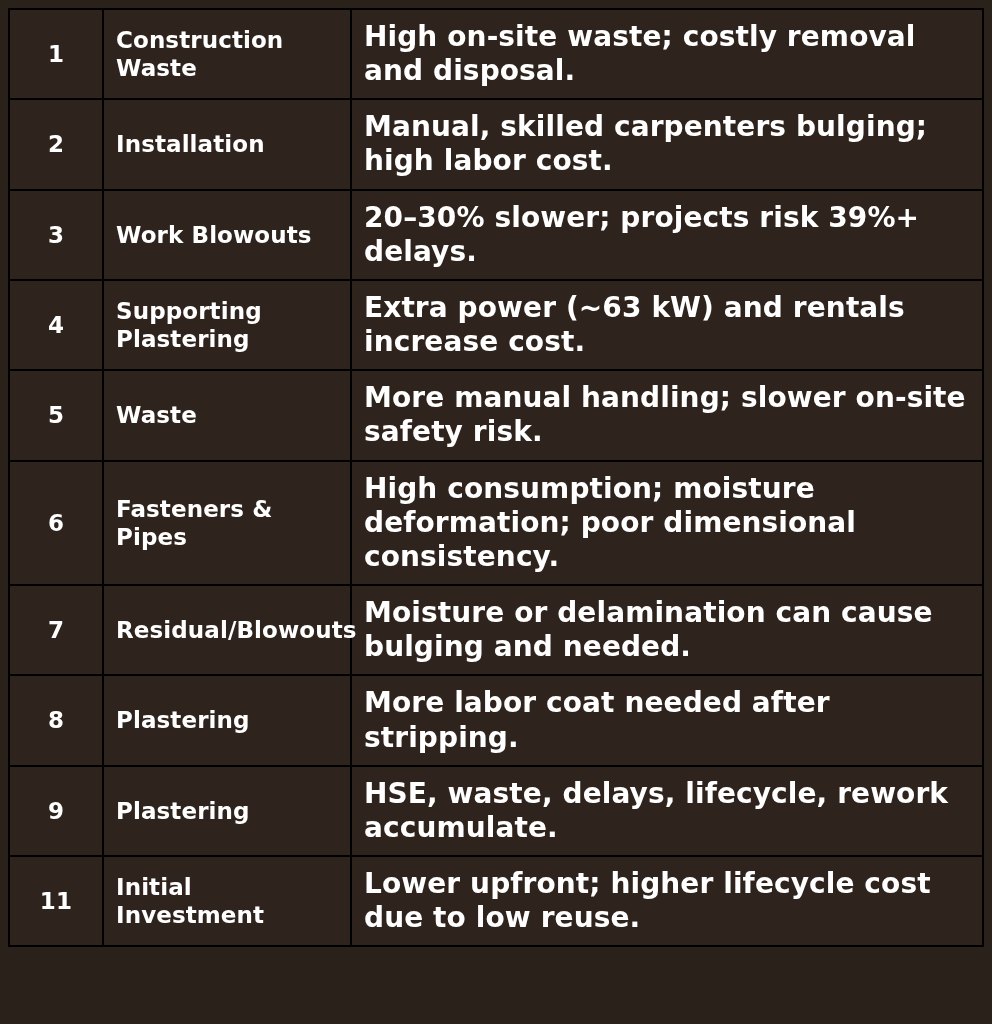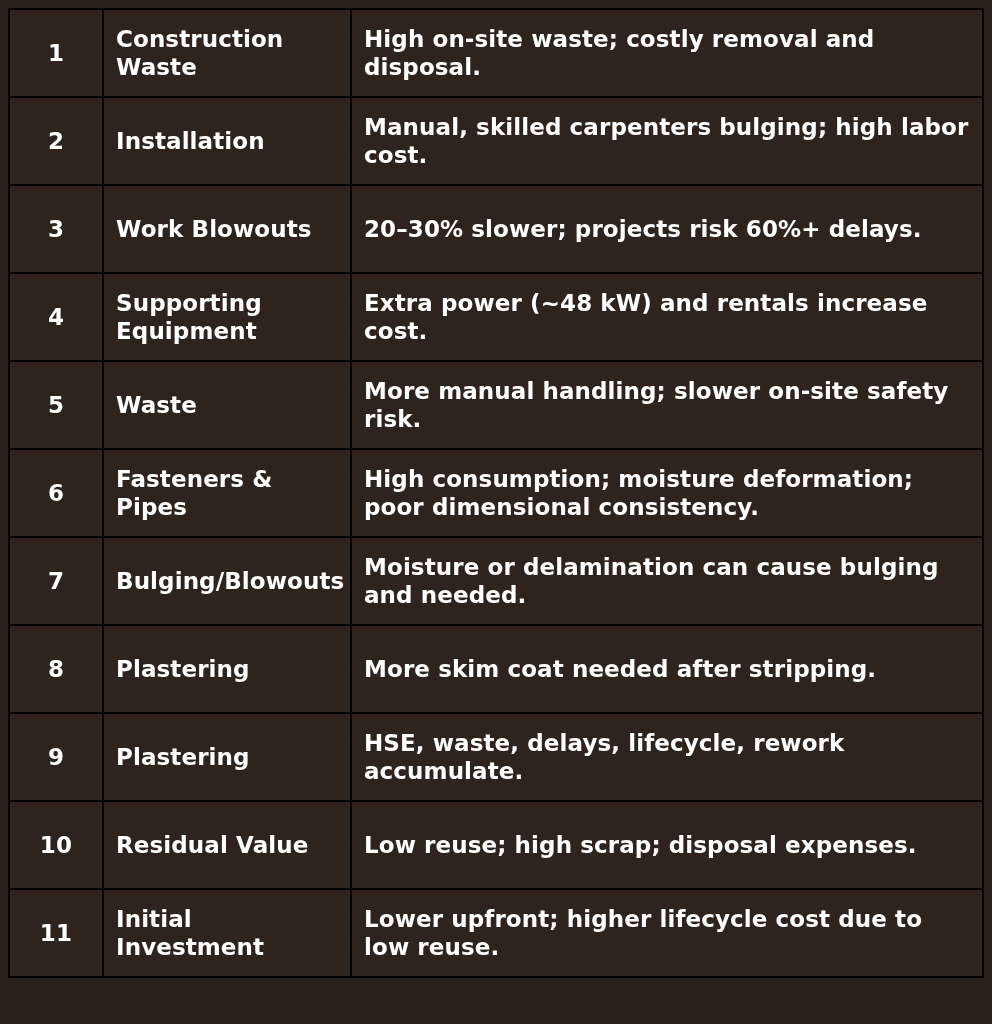--- a/index.html
+++ b/index.html
@@ -41,21 +41,21 @@
     letter-spacing: 0.2px;
     padding-left: 4px;
     padding-right: 4px;
   }
   td.col-topic {
     width: 222px;
     font-size: 23px;
     letter-spacing: 0.1px;
   }
   td.col-desc {
-    font-size: 23px;
+    font-size: 28px;
     letter-spacing: 0.1px;
   }
   .row-h1 { height: 88px; }
 </style>
 </head>
 <body>
 
 <div class="table-wrap">
   <table class="issues-table">
     <tbody>
@@ -65,56 +65,51 @@
         <td class="col-desc">High on-site waste; costly removal and disposal.</td>
       </tr>
       <tr class="row-h1">
         <td class="col-num">2</td>
         <td class="col-topic">Installation</td>
         <td class="col-desc">Manual, skilled carpenters bulging; high labor cost.</td>
       </tr>
       <tr class="row-h1">
         <td class="col-num">3</td>
         <td class="col-topic">Work Blowouts</td>
-        <td class="col-desc">20–30% slower; projects risk 60%+ delays.</td>
+        <td class="col-desc">20–30% slower; projects risk 39%+ delays.</td>
       </tr>
       <tr class="row-h1">
         <td class="col-num">4</td>
-        <td class="col-topic">Supporting Equipment</td>
-        <td class="col-desc">Extra power (~48 kW) and rentals increase cost.</td>
+        <td class="col-topic">Supporting Plastering</td>
+        <td class="col-desc">Extra power (~63 kW) and rentals increase cost.</td>
       </tr>
       <tr class="row-h1">
         <td class="col-num">5</td>
         <td class="col-topic">Waste</td>
         <td class="col-desc">More manual handling; slower on-site safety risk.</td>
       </tr>
       <tr class="row-h1">
         <td class="col-num">6</td>
         <td class="col-topic">Fasteners &amp; Pipes</td>
         <td class="col-desc">High consumption; moisture deformation; poor dimensional consistency.</td>
       </tr>
       <tr class="row-h1">
         <td class="col-num">7</td>
-        <td class="col-topic">Bulging/Blowouts</td>
+        <td class="col-topic">Residual/Blowouts</td>
         <td class="col-desc">Moisture or delamination can cause bulging and needed.</td>
       </tr>
       <tr class="row-h1">
         <td class="col-num">8</td>
         <td class="col-topic">Plastering</td>
-        <td class="col-desc">More skim coat needed after stripping.</td>
+        <td class="col-desc">More labor coat needed after stripping.</td>
       </tr>
       <tr class="row-h1">
         <td class="col-num">9</td>
         <td class="col-topic">Plastering</td>
         <td class="col-desc">HSE, waste, delays, lifecycle, rework accumulate.</td>
-      </tr>
-      <tr class="row-h1">
-        <td class="col-num">10</td>
-        <td class="col-topic">Residual Value</td>
-        <td class="col-desc">Low reuse; high scrap; disposal expenses.</td>
       </tr>
       <tr class="row-h1">
         <td class="col-num">11</td>
         <td class="col-topic">Initial Investment</td>
         <td class="col-desc">Lower upfront; higher lifecycle cost due to low reuse.</td>
       </tr>
     </tbody>
   </table>
 </div>
 

